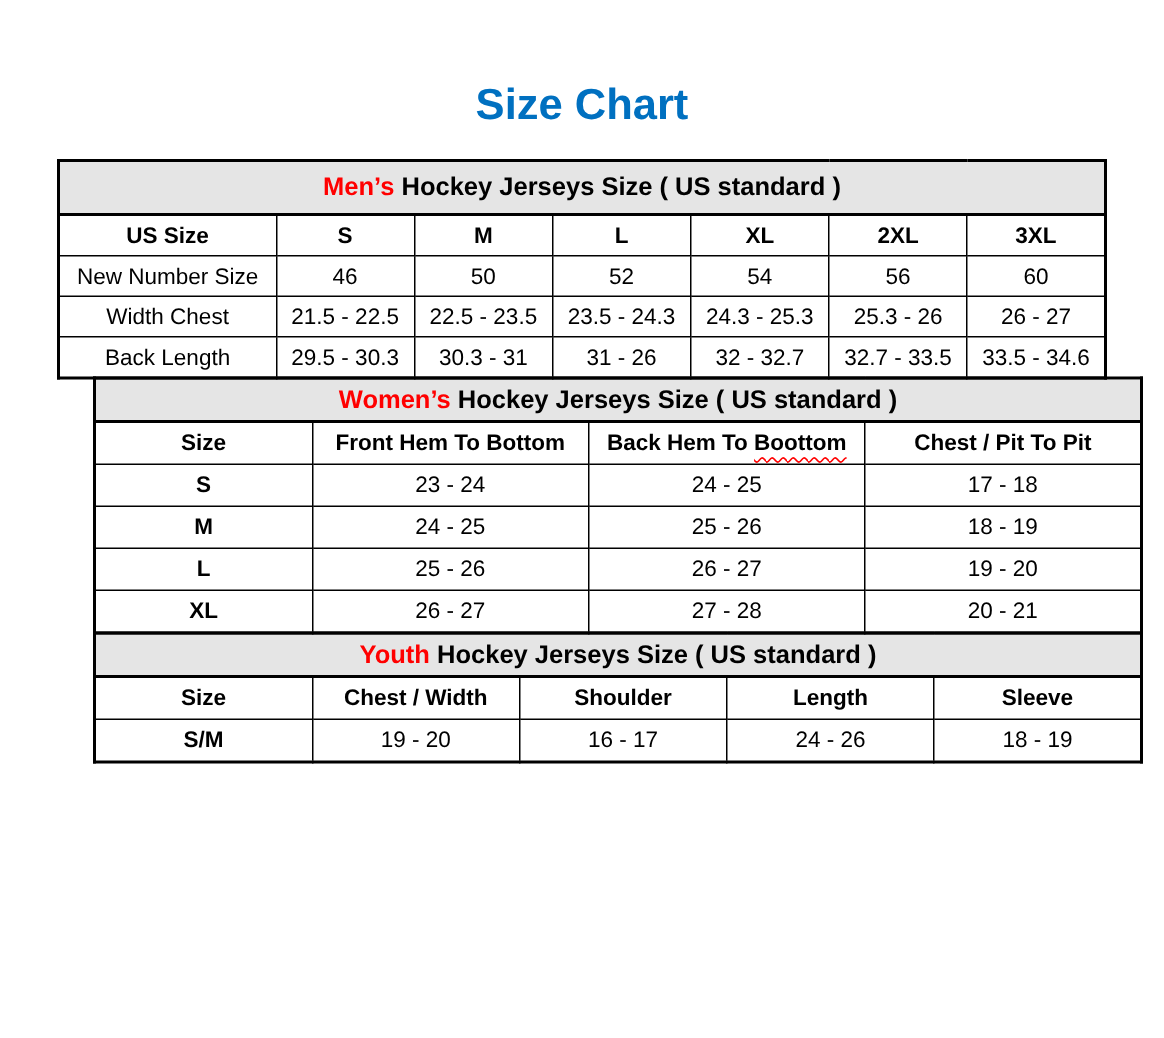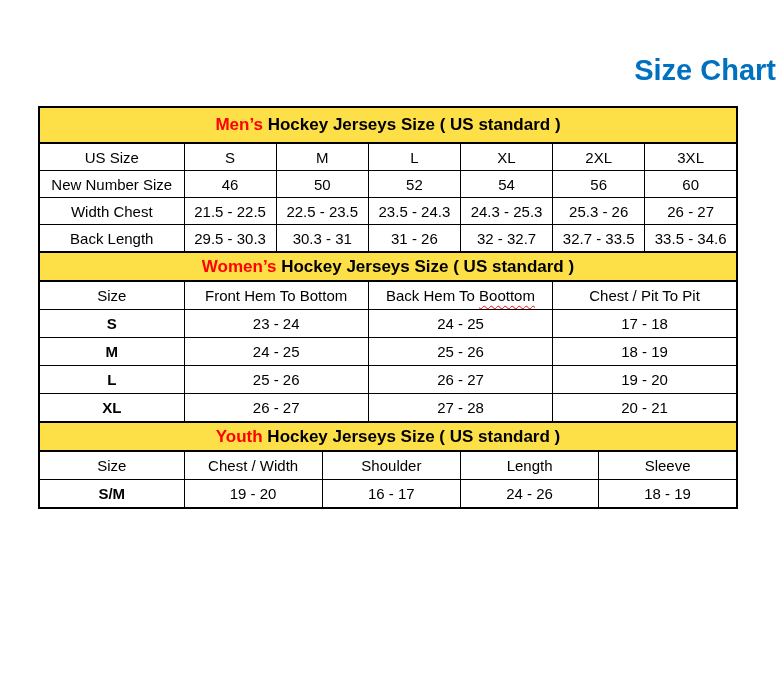--- a/index.html
+++ b/index.html
@@ -7,51 +7,51 @@
     padding: 0;
     background: #ffffff;
     width: 776px;
     height: 692px;
     font-family: "Liberation Sans", sans-serif;
     color: #000000;
     overflow: hidden;
   }
   .page-title {
     margin: 54px 0 0 0;
-    text-align: right;
+    text-align: center;
     font-size: 29px;
     font-weight: bold;
     color: #0070C0;
   }
   .chart-wrap {
     width: 700px;
     margin: 19px auto 0 auto;
   }
   table {
     width: 700px;
     border-collapse: collapse;
     table-layout: fixed;
     border: 2px solid #000;
   }
-  table + table { margin-top: -2px; }
+  table + table { margin-top: -2px; margin-left: 24px; }
   td, th {
     border: 1px solid #000;
     text-align: center;
     vertical-align: middle;
     font-size: 15px;
     padding: 0;
     height: 26px;
     overflow: hidden;
     white-space: nowrap;
   }
-  th { font-weight: normal; }
+  th { font-weight: bold; }
   .women-table td, .women-table th,
   .youth-table td, .youth-table th { height: 27px; }
   .band-cell {
-    background: #fde047;
+    background: #e5e5e5;
     border: 2px solid #000;
     height: 34px;
     font-size: 17px;
     font-weight: bold;
   }
   .accent { color: #FF0000; }
   .bold { font-weight: bold; }
   .misspelled {
     text-decoration: underline;
     text-decoration-style: wavy;

